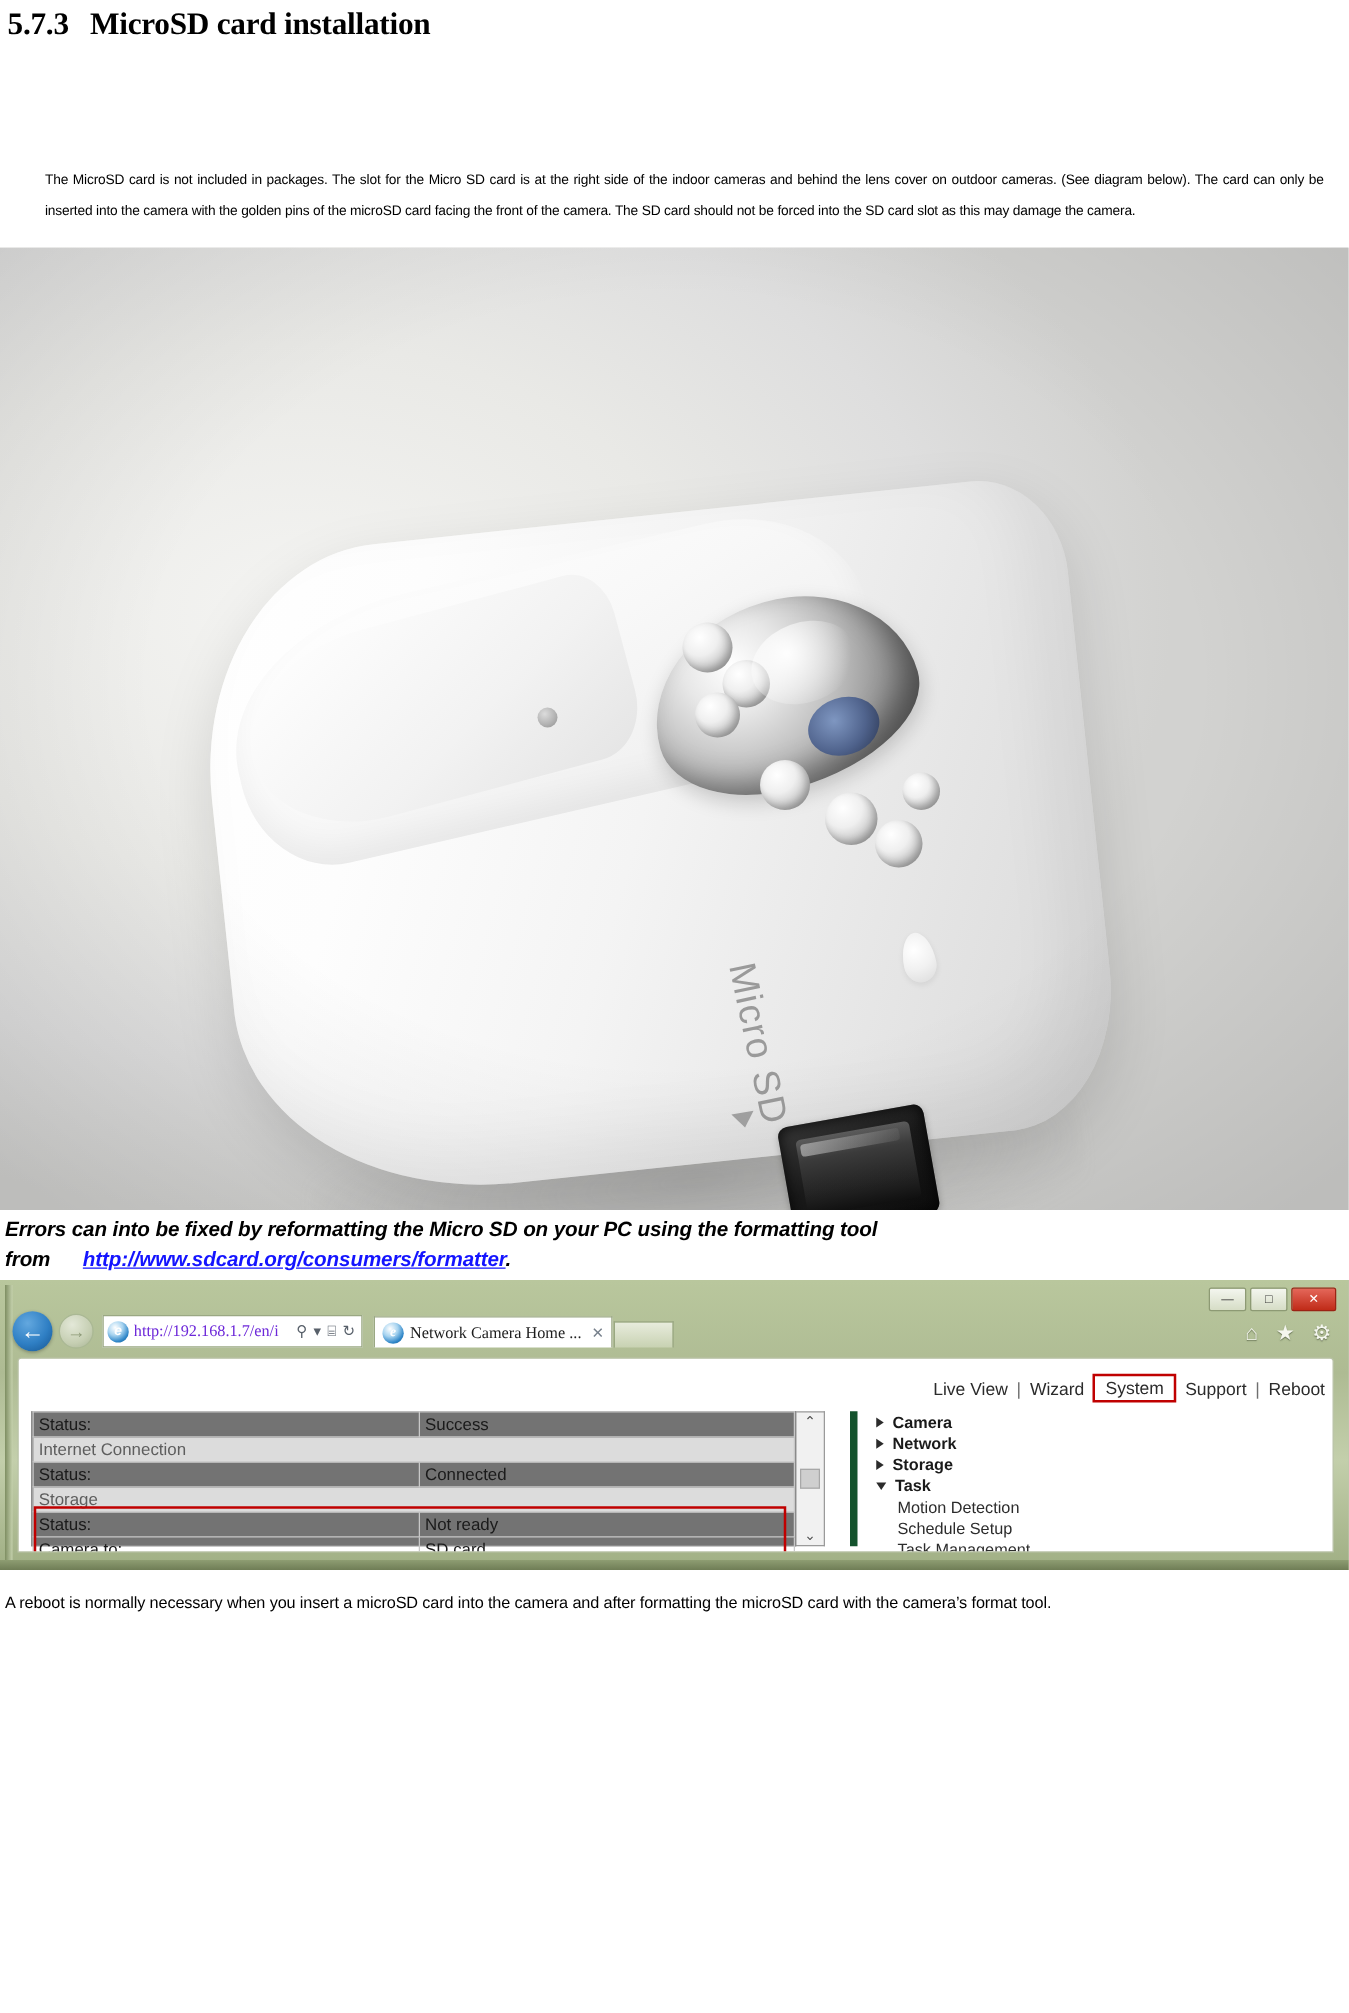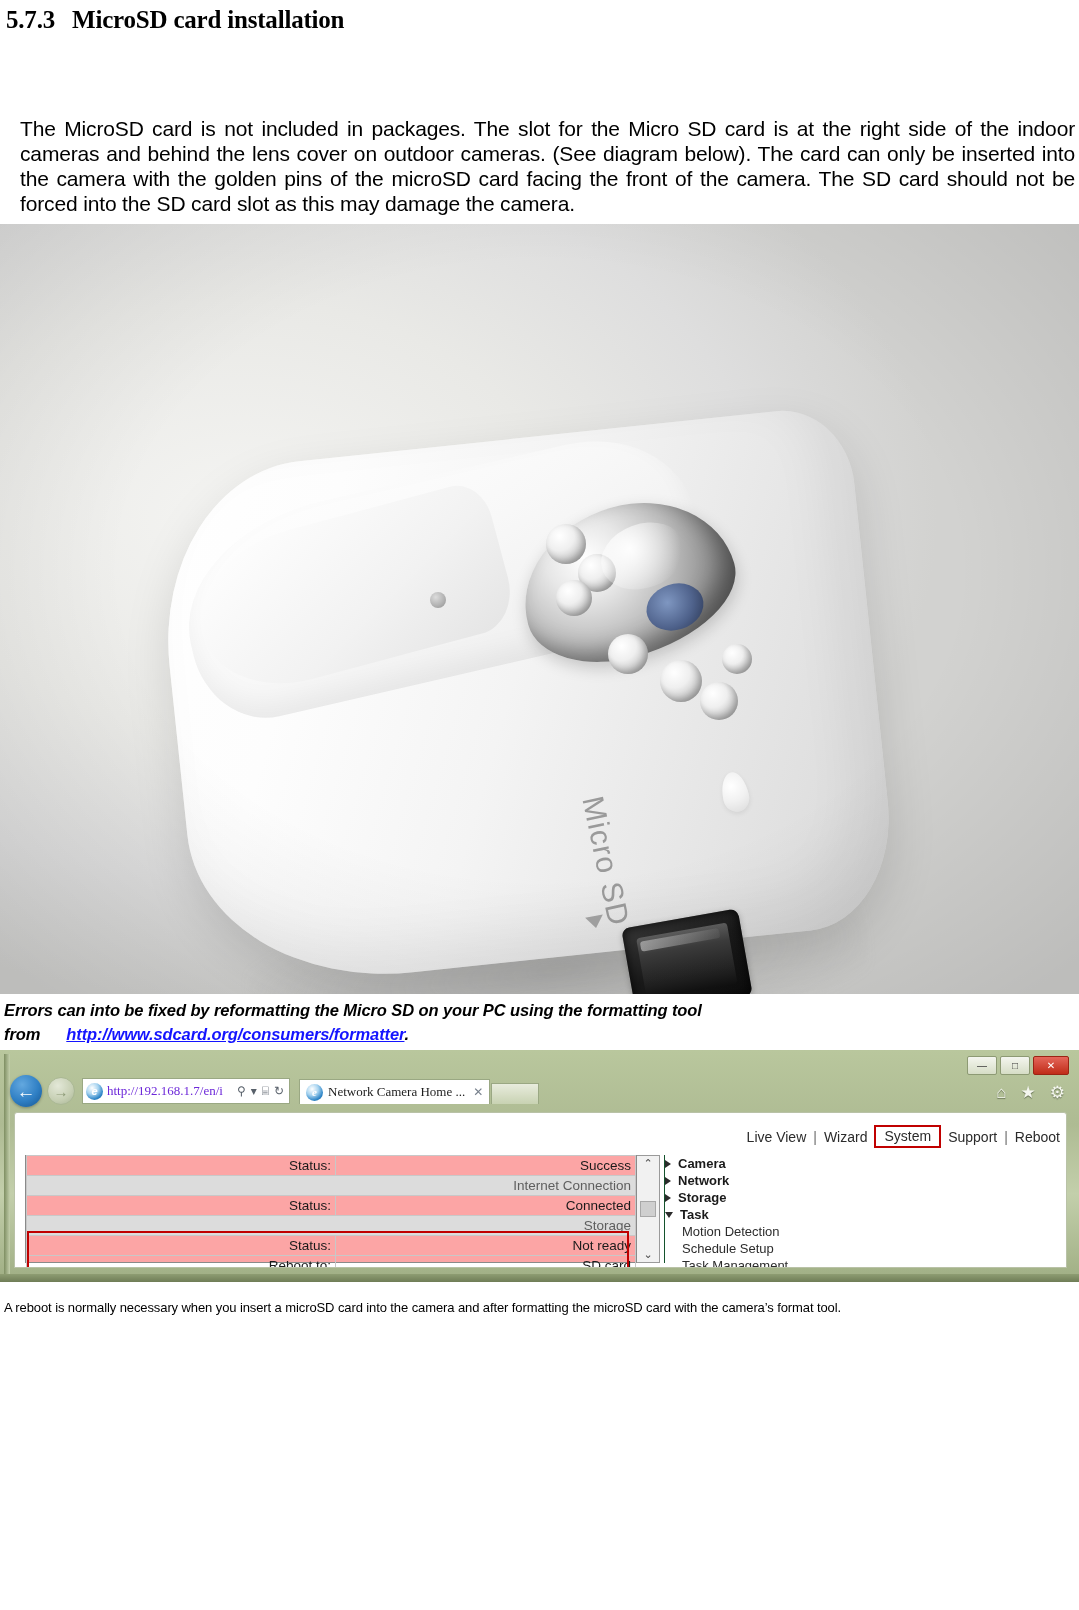--- a/index.html
+++ b/index.html
@@ -25,25 +25,25 @@
     font-size:25px;
     letter-spacing:-0.2px;
     padding:6px 0 0 6px;
     white-space:nowrap;
   }
   .heading .num{display:inline-block;min-width:66px;}
   .heading .ttl{display:inline-block;}
 
   
   .body-para{
-    font-size:21px;
+    font-size:11px;
     line-height:25px;
     text-align:justify;
     padding:0 4px 0 20px;
-    margin:0;
+    margin:16px;
     letter-spacing:-0.15px;
   }
   .gap-a{height:82px;}
 
   
   .photo{
     width:1079px;
     height:770px;
     position:relative;
     overflow:hidden;
@@ -343,22 +343,21 @@
   }
   .content-area{
     position:absolute; left:10px; top:42px; right:6px; bottom:4px;
     display:flex;
   }
   .tbl-wrap{
     width:610px;
     border:1px solid #8a8a8a;
     border-top:none;
     position:relative;
-    background:#fca5a5;
-    text-align:right;
+    background:#737373;
   }
   table.status{
     width:100%;
     border-collapse:collapse;
     font-size:13.5px;
     font-family:"Liberation Sans", sans-serif;
     color:#1a1a1a;
   }
   table.status td{
     border:1px solid #c8c8c8;
@@ -386,23 +385,23 @@
     background:#f1f1f1;
     display:flex;flex-direction:column;justify-content:space-between;align-items:center;
     font-size:11px;color:#4a4a4a;
     padding:1px 0;
   }
   .scroll-thumb{
     width:14px;height:14px;background:#cfcfcf;border:1px solid #a8a8a8;
   }
   .sidebar{
     flex:1;
-    border-left:1px solid #14532d;
-    margin-left:4px;
-    padding-left:0;
+    border-left:6px solid #14532d;
+    margin-left:20px;
+    padding-left:15px;
     font-size:13px;
     color:#1a1a1a;
     font-family:"Liberation Sans", sans-serif;
   }
   .tree-item{
     display:flex;align-items:center;gap:7px;height:17px;line-height:17px;font-weight:bold;
   }
   .tri{
     width:0;height:0;flex:none;
     border-top:4px solid transparent;
@@ -553,21 +552,21 @@
               <td>Connected</td>
             </tr>
             <tr class="section">
               <td colspan="2">Storage</td>
             </tr>
             <tr>
               <td class="k">Status:</td>
               <td>Not ready</td>
             </tr>
             <tr>
-              <td class="k">Reboot to:</td>
+              <td class="k">Camera to:</td>
               <td>SD card</td>
             </tr>
 
           </tbody>
             </table>
           <div class="hi-box"></div>
         </div>
 
         <div class="scrollcol">
           <span>⌃</span>

